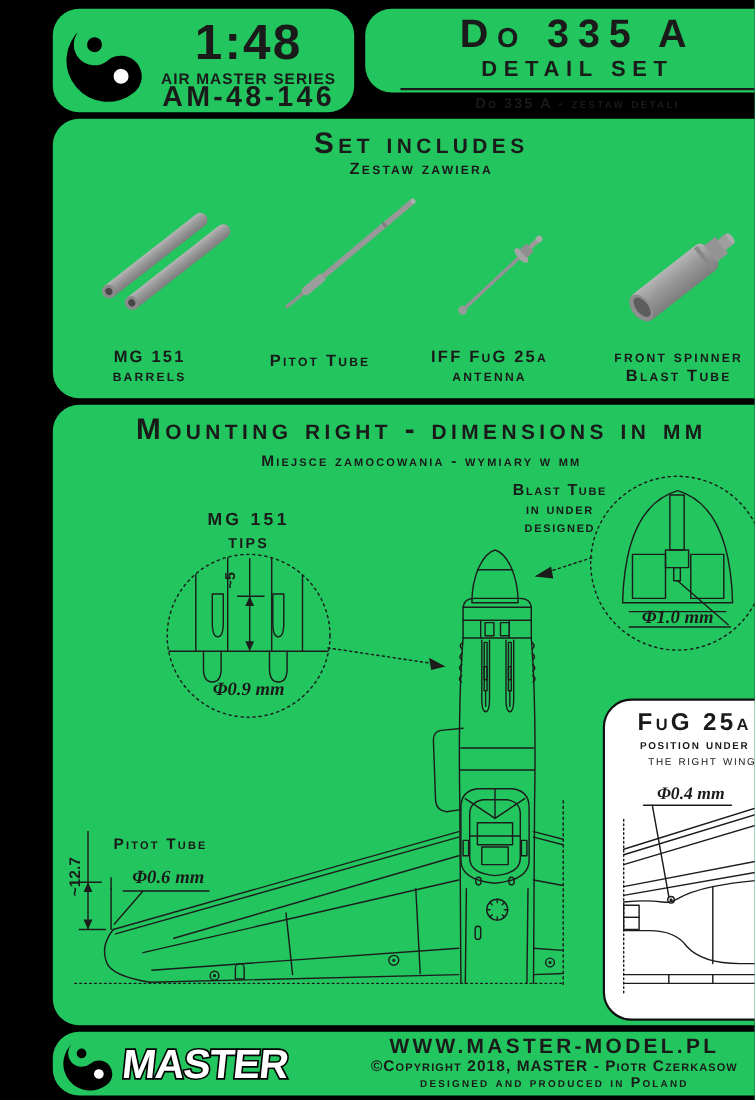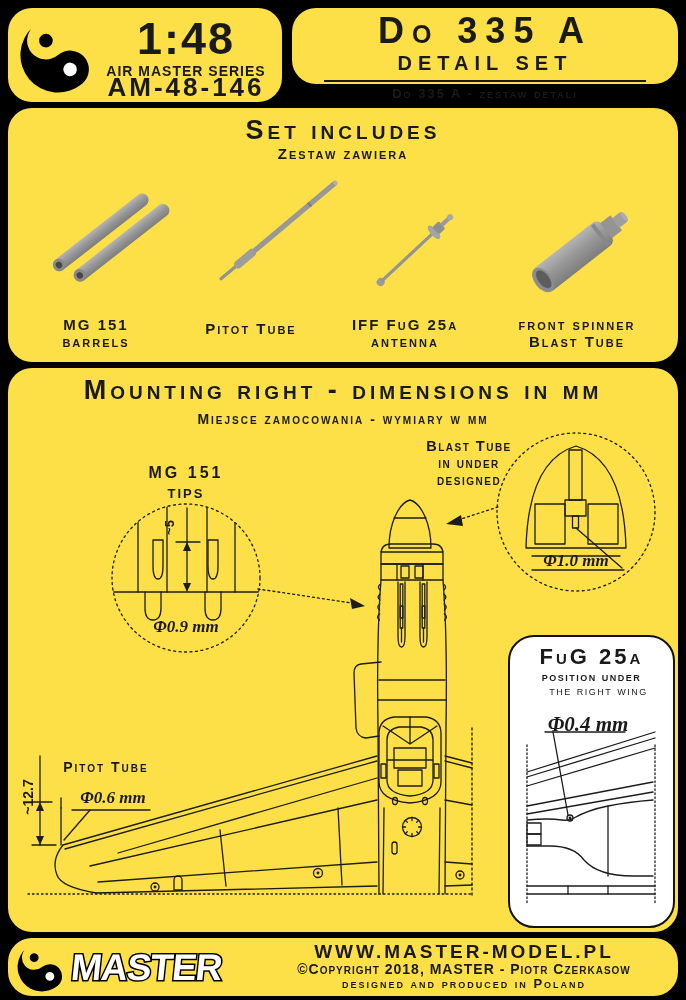--- a/index.html
+++ b/index.html
@@ -1,20 +1,20 @@
 <!DOCTYPE html>
 <html><head>
 <meta charset="utf-8">
 <style>
   html,body{margin:0;padding:0;}
   body{
     width:686px;height:1000px;position:relative;background:#000;
     font-family:"Liberation Sans",sans-serif;color:#1a1a1a;overflow:hidden;
   }
-  .panel{position:absolute;background:#fde047;border-radius:24px;}
+  .panel{position:absolute;background:#22c55e;border-radius:24px;margin-left:40px;}
   .sc{font-variant:small-caps;}
   .ctr{text-align:center;}
   .abs{position:absolute;}
   .t-title{font-weight:bold;font-variant:small-caps;letter-spacing:4px;font-size:27px;line-height:1;}
   .t-sub{font-weight:bold;font-variant:small-caps;letter-spacing:2px;font-size:15px;line-height:1;}
   .t-item{font-weight:bold;font-variant:small-caps;letter-spacing:2px;font-size:15px;line-height:1.16;}
   .t-callout{font-weight:bold;font-variant:small-caps;letter-spacing:1.5px;font-size:14.5px;line-height:1.18;}
   .t-dim{font-family:"Liberation Serif",serif;font-style:italic;font-weight:bold;font-size:17px;line-height:1;}
   .rot{display:inline-block;transform:rotate(-90deg);transform-origin:center center;font-size:13px;font-weight:bold;}
   svg{display:block;}
@@ -294,21 +294,21 @@
 
   <div class="abs ctr t-callout" style="left:38px;top:391px;width:120px;font-size:14px;letter-spacing:2px;">Pitot Tube</div>
   <div class="abs" style="left:2px;top:398px;width:36px;height:62px;display:flex;align-items:center;justify-content:center;">
     <span class="rot" style="font-size:14px;">~12.7</span>
   </div>
   <div class="abs ctr t-dim" style="left:60px;top:421px;width:90px;">Φ0.6 mm</div>
 
   <div class="abs ctr sc" style="left:500px;top:278px;width:167px;font-size:22px;font-weight:bold;letter-spacing:3px;line-height:1;">FuG 25a</div>
   <div class="abs ctr sc" style="left:500px;top:302px;width:167px;font-size:12.5px;font-weight:bold;letter-spacing:1.5px;line-height:1.2;">position under</div>
   <div class="abs ctr sc" style="left:500px;top:316px;width:181px;font-size:12.5px;font-weight:normal;letter-spacing:1.5px;line-height:1.2;">the right wing</div>
-  <div class="abs ctr t-dim" style="left:530px;top:346px;width:100px;font-size:21px;text-align:center;">Φ0.4 mm</div>
+  <div class="abs ctr t-dim" style="left:530px;top:346px;width:100px;font-size:16px;text-align:center;">Φ0.4 mm</div>
 </div>
 
 <div class="panel" style="left:8px;top:938px;width:670px;height:58px;">
   <svg class="abs" style="left:8px;top:3px;" width="52" height="52" viewBox="0 0 100 100">
     <g transform="rotate(-40 50 50)">
       <path d="M50,3 A47,47 0 0 0 50,97 A23.5,23.5 0 0 0 50,50 A23.5,23.5 0 0 1 50,3 Z" fill="#000"></path>
       <circle cx="50" cy="73.5" r="8.5" fill="#fff"></circle>
       <circle cx="50" cy="26.5" r="8.5" fill="#000"></circle>
     </g>
   </svg>

